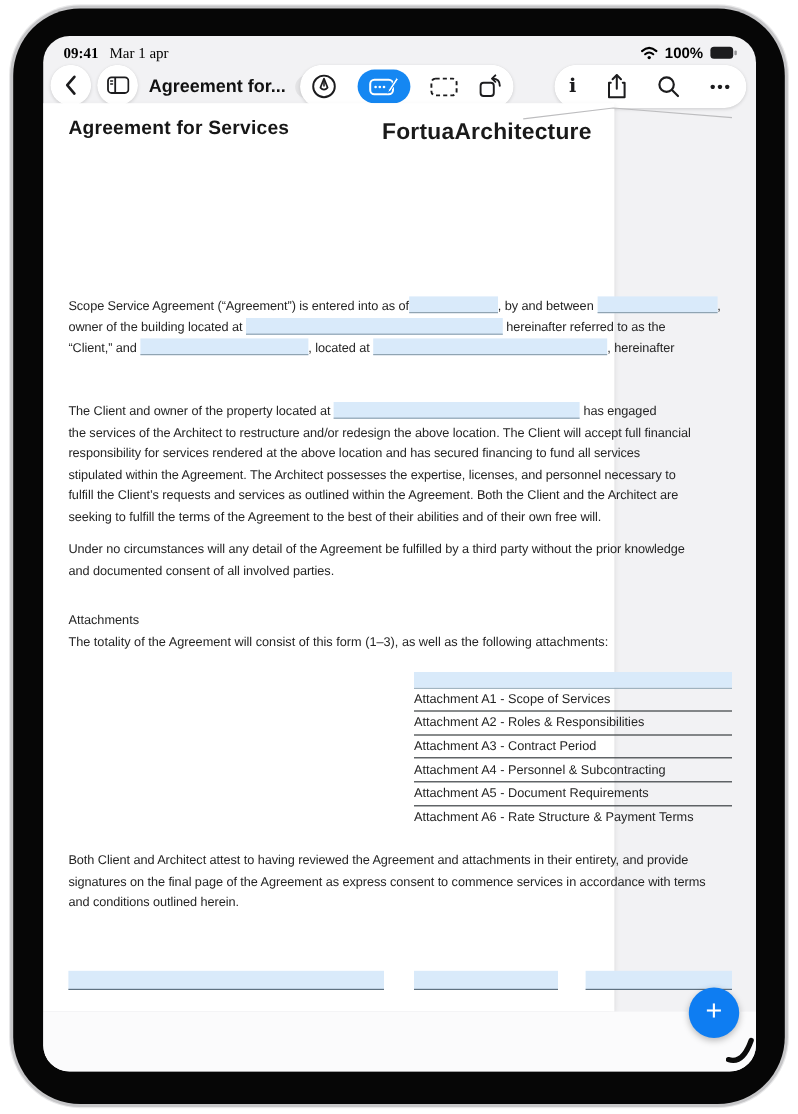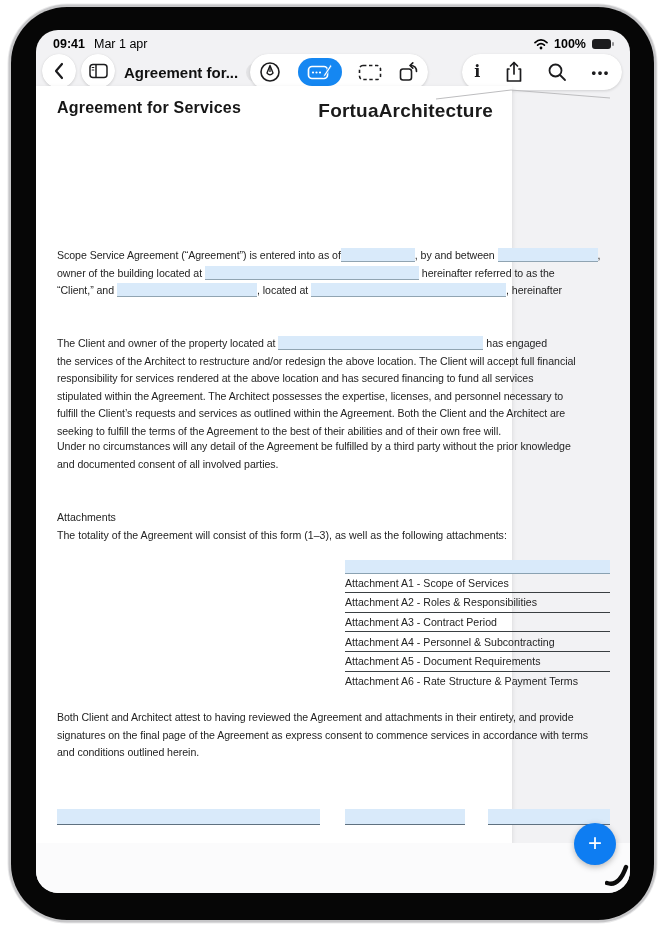--- a/index.html
+++ b/index.html
@@ -7,21 +7,21 @@
        font-family:"Liberation Sans", sans-serif; -webkit-font-smoothing:antialiased;}
 
   
   .bezel{position:absolute;left:11px;top:7px;width:643px;height:913px;border-radius:56px;
          background:#060606;box-shadow:0 0 0 2.5px #c6c6c8, 0 0 0 3.5px #e9e9ea;}
   .screen{position:absolute;left:36px;top:30px;width:594px;height:863px;border-radius:22px;
           background:#f2f2f4;overflow:hidden;}
 
   
   .statusbar{position:absolute;top:7px;left:0;right:0;height:18px;font-size:12.5px;color:#000;}
-  .sb-left{position:absolute;left:17px;top:0;display:flex;gap:9px;align-items:flex-end;}
+  .sb-left{position:absolute;left:17px;top:0;display:flex;gap:9px;align-items:flex-end;font-family:Liberation Serif, serif;}
   .sb-time{font-weight:700;}
   .sb-date{font-weight:400;}
   .sb-right{position:absolute;right:15px;top:0;display:flex;gap:5px;align-items:center;font-weight:600;}
 
   
   .circle-btn{position:absolute;top:24px;width:34px;height:34px;border-radius:50%;background:#fff;
               box-shadow:0 1px 3px rgba(0,0,0,.14), 0 0 .5px rgba(0,0,0,.12);
               display:flex;align-items:center;justify-content:center;}
   .pill{position:absolute;top:24px;height:36px;border-radius:18px;background:#fff;
         box-shadow:0 1px 3px rgba(0,0,0,.14), 0 0 .5px rgba(0,0,0,.12);
@@ -201,21 +201,21 @@
         <div class="line"><span>“Client,” and </span><span class="blank" style="width: 140px;"></span><span>, located at </span><span class="blank" style="width: 195px;"></span><span>, hereinafter</span></div>
       </div>
     <div class="para" style="top:249px">
         <div class="line"><span>The Client and owner of the property located at </span><span class="blank" style="width: 205px;"></span><span> has engaged</span></div>
         <div class="line"><span>the services of the Architect to restructure and/or redesign the above location. The Client will accept full financial</span></div>
         <div class="line"><span>responsibility for services rendered at the above location and has secured financing to fund all services</span></div>
         <div class="line"><span>stipulated within the Agreement. The Architect possesses the expertise, licenses, and personnel necessary to</span></div>
         <div class="line"><span>fulfill the Client’s requests and services as outlined within the Agreement. Both the Client and the Architect are</span></div>
         <div class="line"><span>seeking to fulfill the terms of the Agreement to the best of their abilities and of their own free will.</span></div>
       </div>
-    <div class="para" style="top:352px">
+    <div class="para" style="top:364px">
         <div class="line"><span>Under no circumstances will any detail of the Agreement be fulfilled by a third party without the prior knowledge</span></div>
         <div class="line"><span>and documented consent of all involved parties.</span></div>
       </div>
 
     <div class="att-head">
       <div class="u">Attachments</div>
       <div>The totality of the Agreement will consist of this form (1–3), as well as the following attachments:</div>
     </div>
 
     <div class="att-table">

